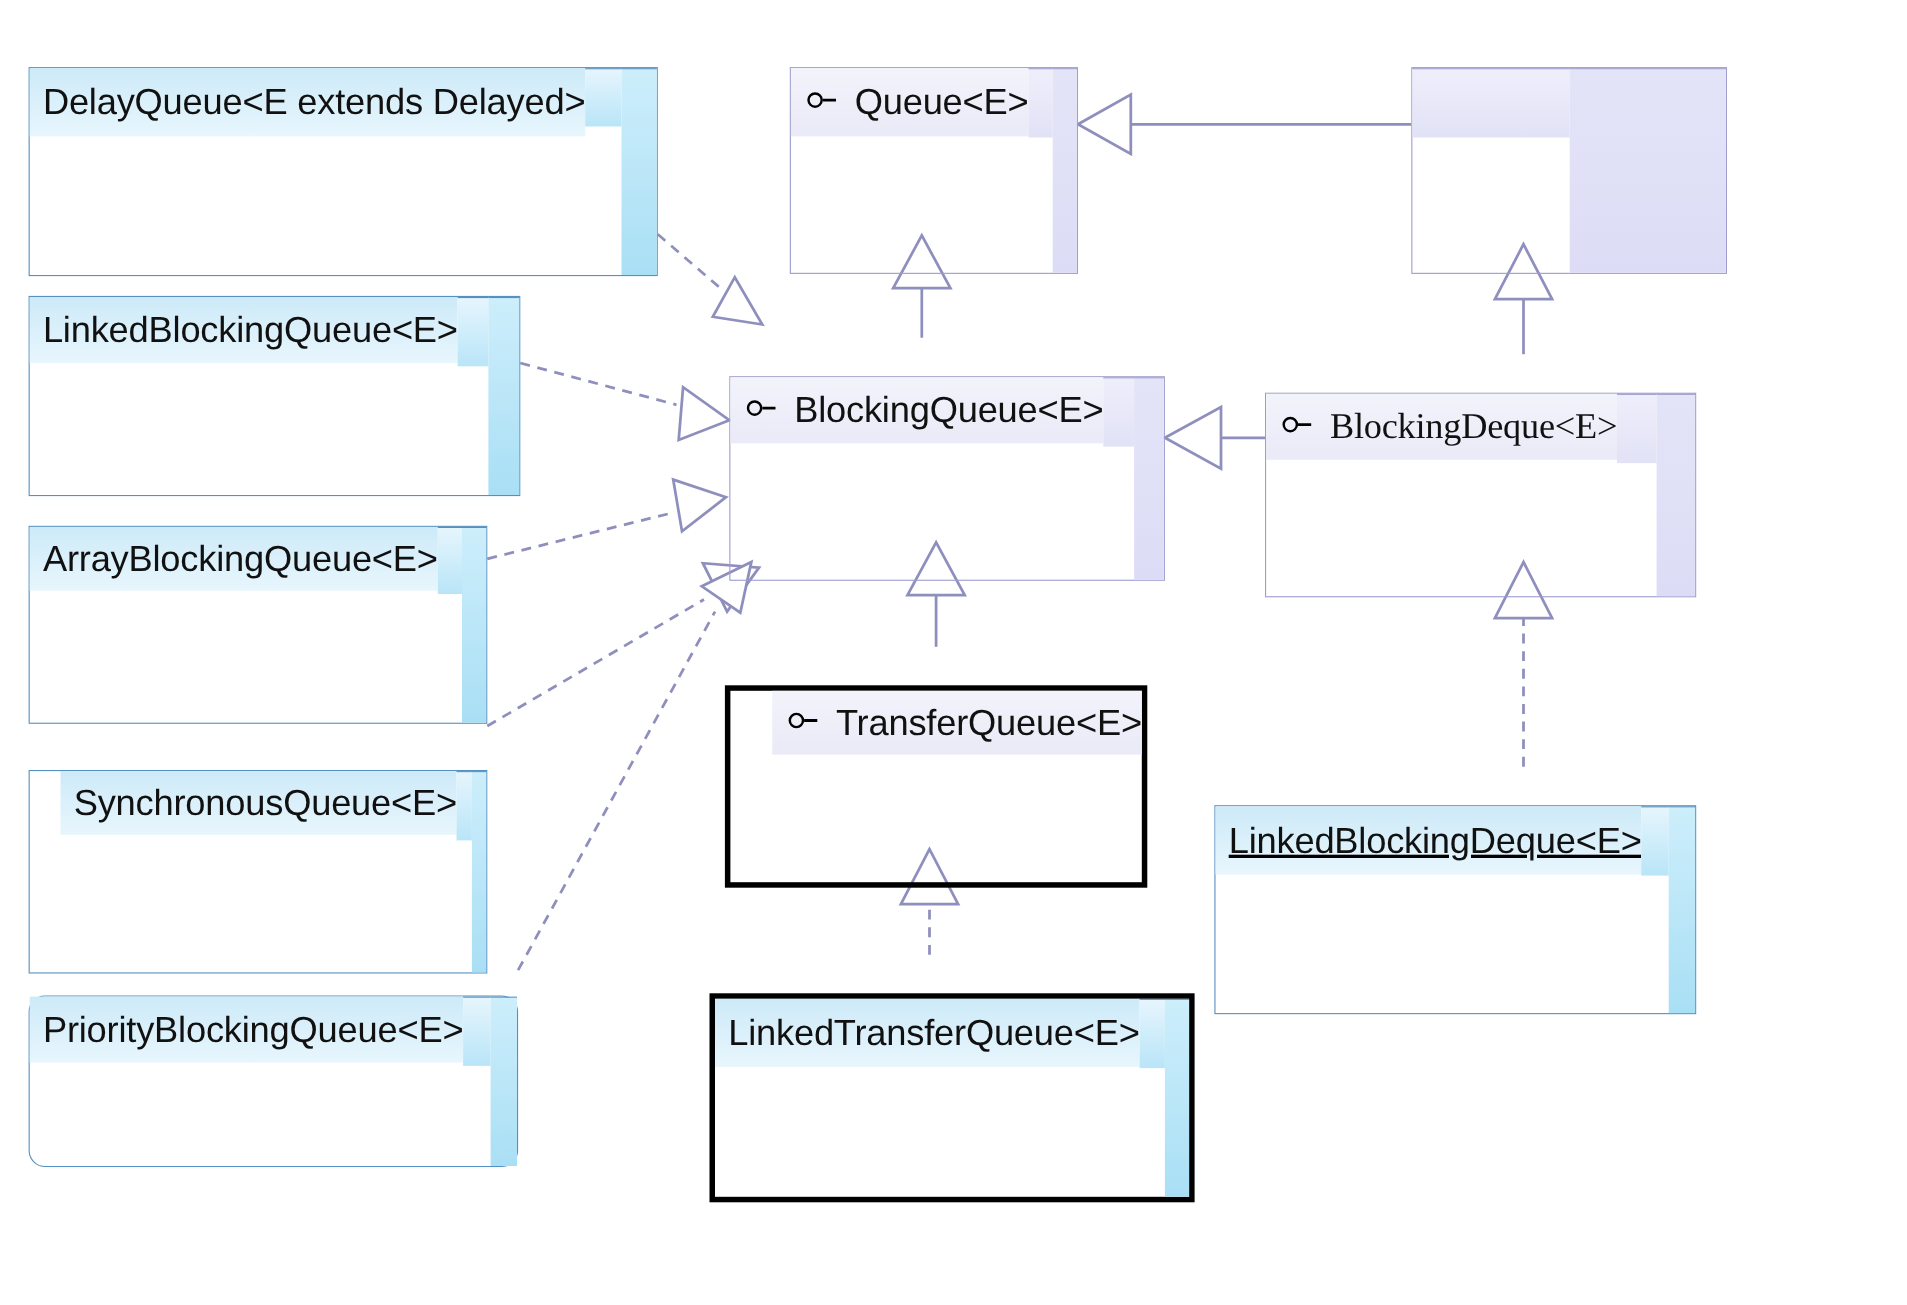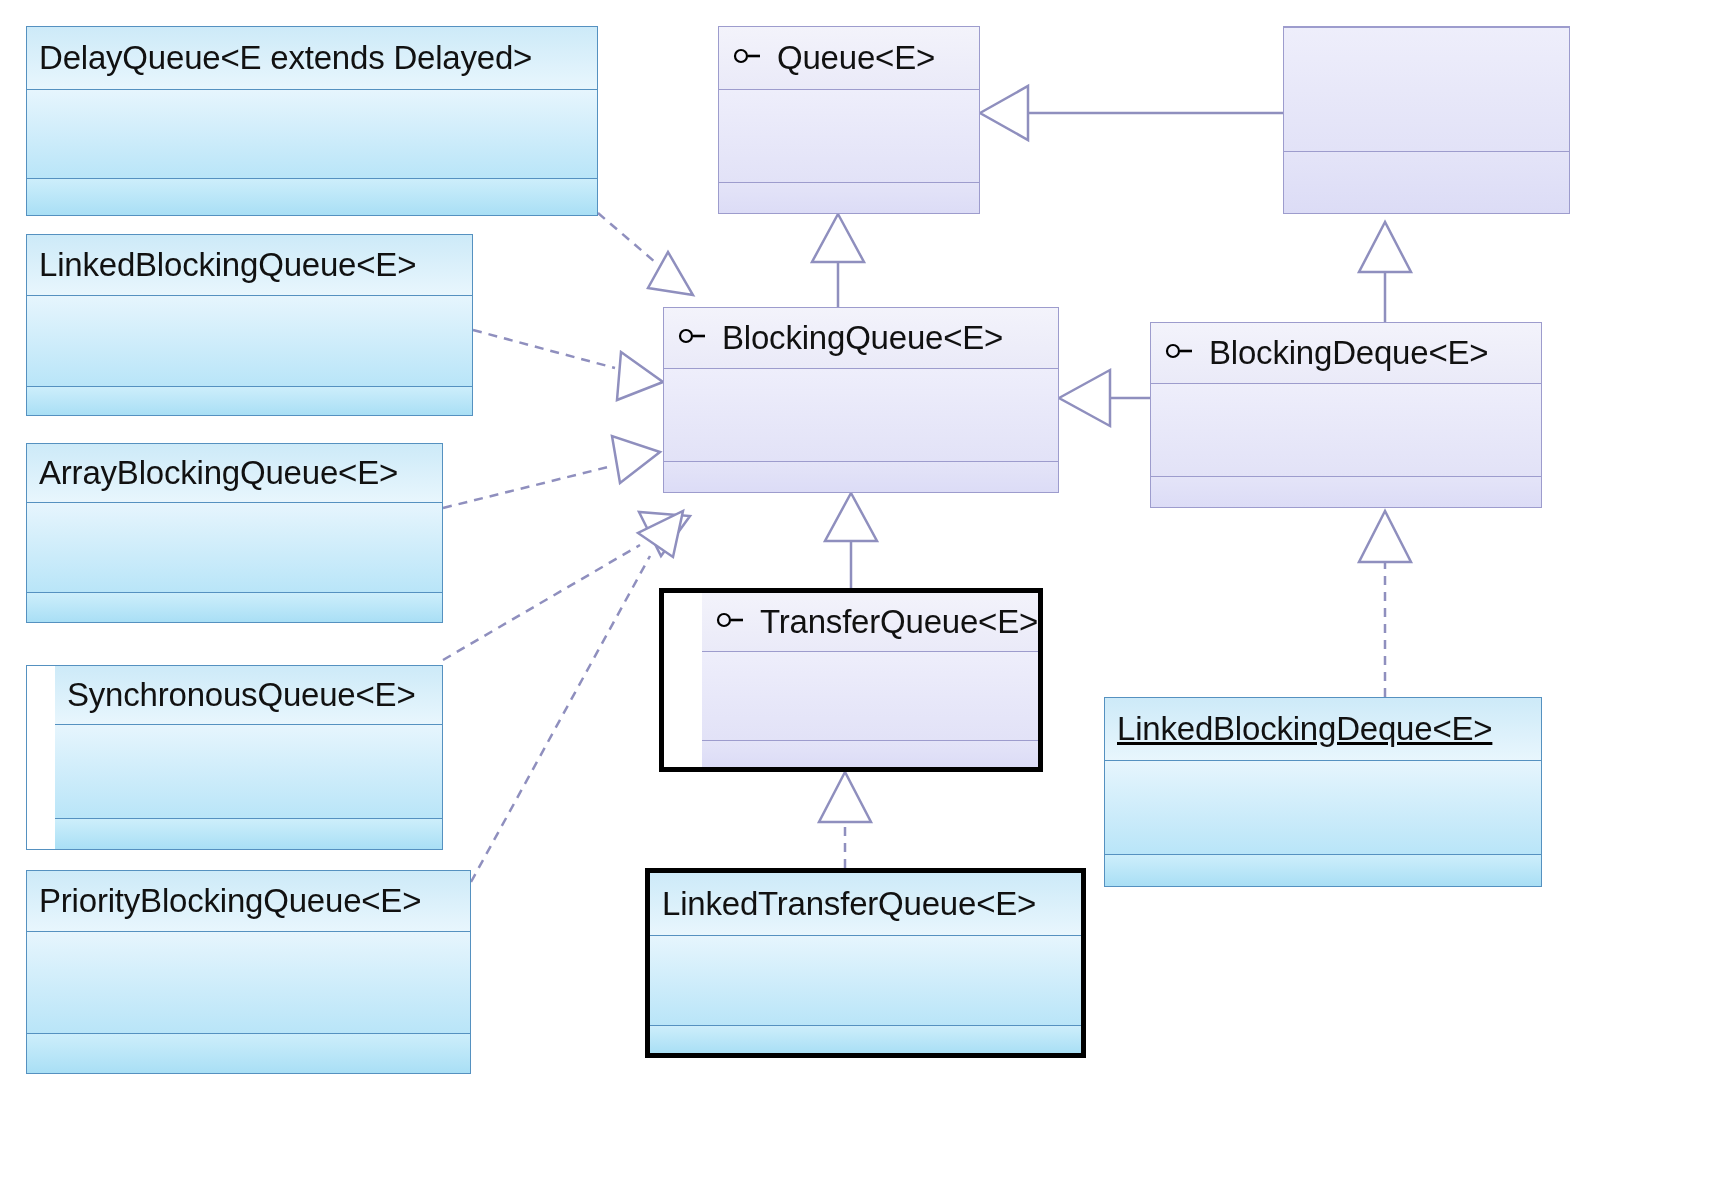--- a/index.html
+++ b/index.html
@@ -3,21 +3,21 @@
 <meta charset="utf-8">
 <style>
   html,body{margin:0;padding:0;background:#ffffff;}
   body{width:1734px;height:1186px;position:relative;overflow:hidden;
        font-family:"Liberation Sans","DejaVu Sans",sans-serif;}
   #canvas{position:absolute;left:0;top:0;width:1734px;height:1186px;}
 
   svg.edges{position:absolute;left:0;top:0;width:1734px;height:1186px;
             pointer-events:none;}
 
-  .node{position:absolute;box-sizing:border-box;display:flex;flex-direction:column;}
+  .node{position:absolute;box-sizing:border-box;display:flex;flex-direction:row;margin-top:35px;}
 
   
   .node.iface{border:1px solid #9d9ccd;}
   .node.iface .title{
      background:linear-gradient(to bottom,#f3f3fb 0%,#eaeaf8 100%);}
   .node.iface .comp{
      background:linear-gradient(to bottom,#eeeefb 0%,#e2e2f7 100%);
      border-top:1px solid #9d9ccd;}
   .node.iface .comp.last{
      background:linear-gradient(to bottom,#e4e4f8 0%,#dcdcf6 100%);}
@@ -136,21 +136,21 @@
   </div>
 
   <div class="node cls" style="left:26px;top:665px;width:417px;height:185px;padding-left:28px;">
     <div class="title" style="height:58px;">
       <span class="label">SynchronousQueue&lt;E&gt;</span>
     </div>
     <div class="comp" style="height:62px;"></div>
     <div class="comp last"></div>
   </div>
 
-  <div class="node cls" style="left:26px;top:870px;width:445px;height:204px;">
+  <div class="node cls" style="left:26px;top:870px;width:445px;height:156px;border-radius:15px;">
     <div class="title" style="height:60px;">
       <span class="label">PriorityBlockingQueue&lt;E&gt;</span>
     </div>
     <div class="comp" style="height:62px;"></div>
     <div class="comp last"></div>
   </div>
 
   <div class="node iface" style="left:718px;top:26px;width:262px;height:188px;">
     <div class="title" style="height:62px;text-align:right;">
       <span class="lollipop">
@@ -178,21 +178,21 @@
           <line x1="15" y1="10" x2="27" y2="10" stroke="#000" stroke-width="2.6"></line>
         </svg>
       </span>
       <span class="label">BlockingQueue&lt;E&gt;</span>
     </div>
     <div class="comp" style="height:62px;"></div>
     <div class="comp last"></div>
   </div>
 
   <div class="node iface" style="left:1150px;top:322px;width:392px;height:186px;">
-    <div class="title" style="height:60px;">
+    <div class="title" style="height:60px;font-family:Liberation Serif, serif;">
       <span class="lollipop">
         <svg width="30" height="20" viewBox="0 0 30 20">
           <circle cx="8" cy="10" r="6" fill="none" stroke="#000" stroke-width="2.2"></circle>
           <line x1="15" y1="10" x2="27" y2="10" stroke="#000" stroke-width="2.6"></line>
         </svg>
       </span>
       <span class="label">BlockingDeque&lt;E&gt;</span>
     </div>
     <div class="comp" style="height:62px;"></div>
     <div class="comp last"></div>

